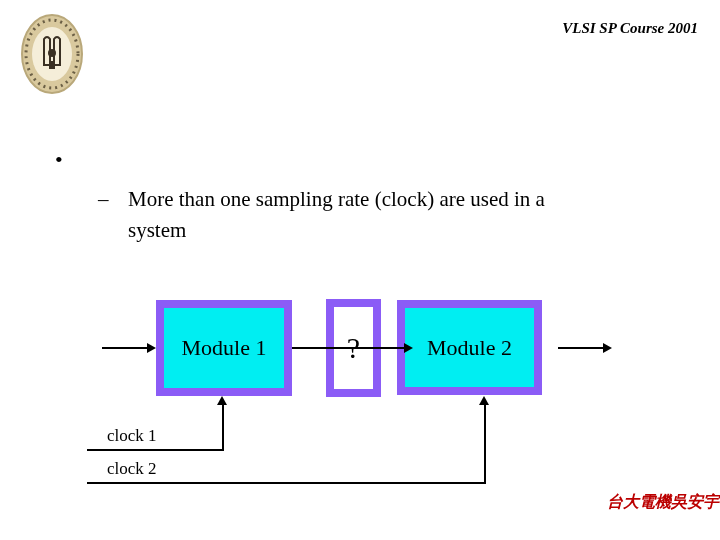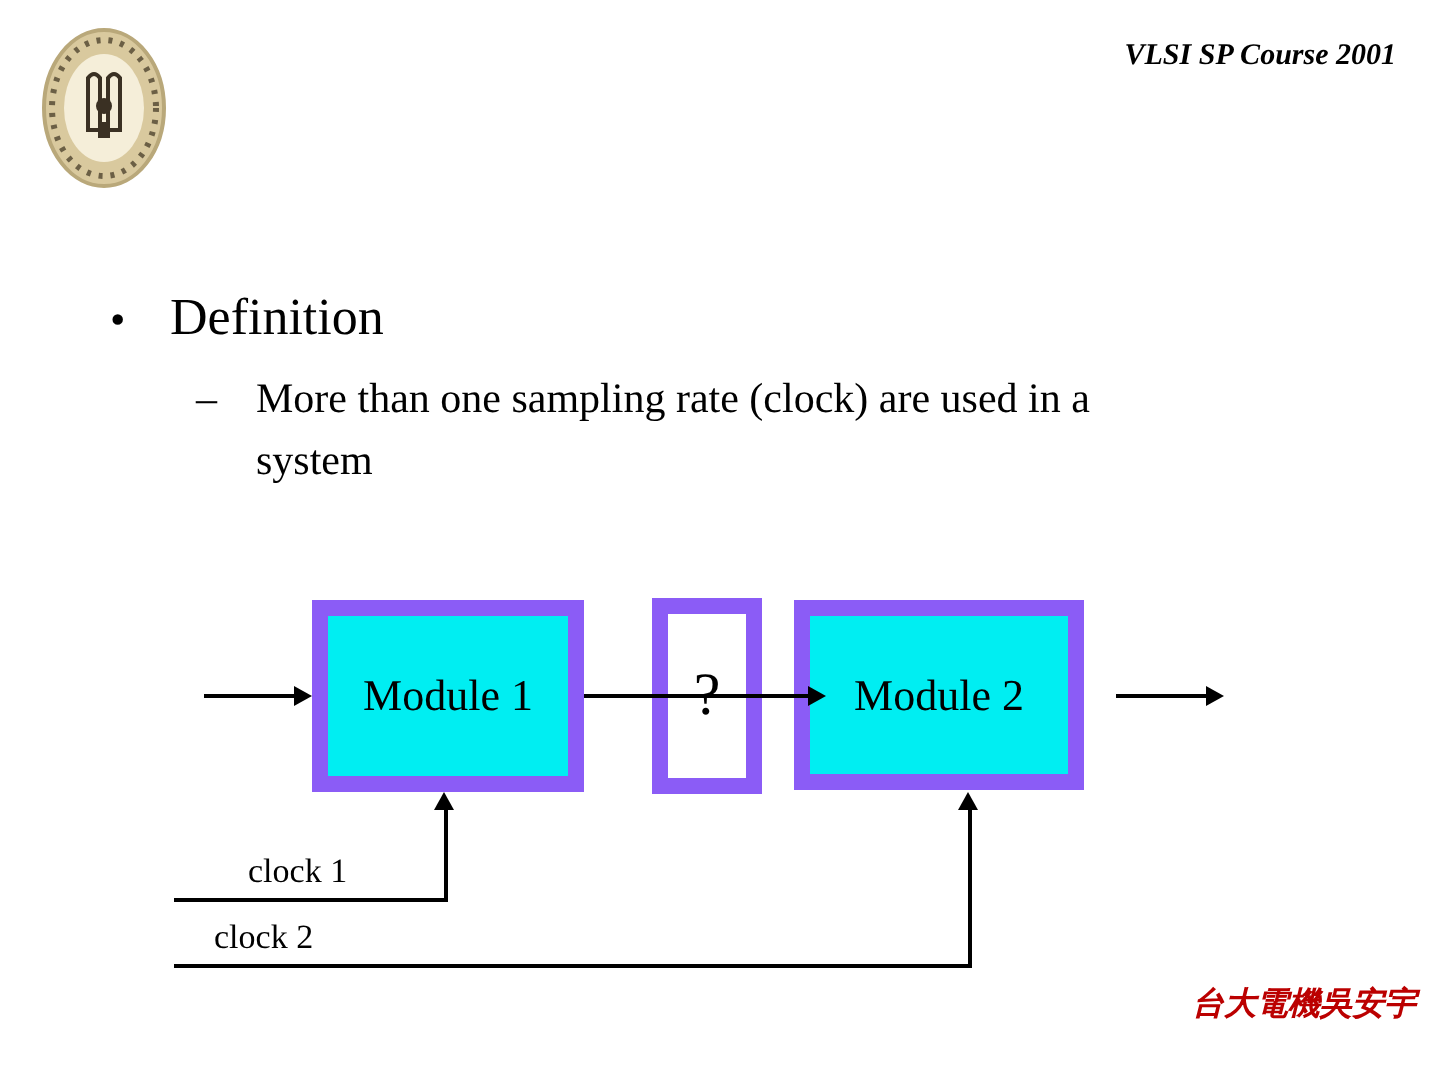--- a/index.html
+++ b/index.html
@@ -55,21 +55,21 @@
   }
   .arrow-up {
     position:absolute; width:0; height:0; z-index:2;
     border-left:5px solid transparent; border-right:5px solid transparent;
     border-bottom:9px solid #000;
   }
   .clock-label { position:absolute; font-size:17px; }
 
   
   .footer-signature {
-    position:absolute; right:12px; top:492px;
+    position:absolute; right:1px; top:492px;
     font-size:16px; font-weight:bold; font-style:italic;
     color:var(--color-footer,#bb0000);
   }
 </style>
 </head>
 <body>
 
 <div class="slide">
 
   <div class="seal">
@@ -81,21 +81,20 @@
       <path d="M33 26 q3 -4 6 0 v26 h-6 z" fill="none" stroke="#3a3023" stroke-width="2"></path>
       <circle cx="31" cy="40" r="4" fill="#3a3023"></circle>
       <rect x="28" y="48" width="6" height="8" fill="#3a3023"></rect>
     </svg>
   </div>
 
   <div class="course-label">VLSI SP Course 2001</div>
 
   <div class="bullet-1">
     <span class="marker">•</span>
-    <span>Definition</span>
   </div>
   <div class="bullet-2">
     <span class="marker">–</span>
     <span class="txt">More than one sampling rate (clock) are used in a system</span>
   </div>
 
   <div class="hline" style="left:102px; top:347px; width:45px;"></div>
   <div class="arrow-right" style="left:147px; top:343px;"></div>
 
   <div class="box module" style="left:156px; top:300px; width:136px; height:96px;">
@@ -111,21 +110,21 @@
   <div class="box module" style="left:397px; top:300px; width:145px; height:95px;text-align:center;">
     <span>Module 2</span>
   </div>
 
   <div class="hline" style="left:558px; top:347px; width:45px;"></div>
   <div class="arrow-right" style="left:603px; top:343px;"></div>
 
   <div class="hline" style="left:87px; top:449px; width:137px;"></div>
   <div class="vline" style="left:222px; top:404px; height:47px;"></div>
   <div class="arrow-up" style="left:217px; top:396px;"></div>
-  <div class="clock-label" style="left:124px; top:426px;">clock 1</div>
+  <div class="clock-label" style="left:107px; top:426px;">clock 1</div>
 
   <div class="hline" style="left:87px; top:482px; width:399px;"></div>
   <div class="vline" style="left:484px; top:404px; height:80px;"></div>
   <div class="arrow-up" style="left:479px; top:396px;"></div>
   <div class="clock-label" style="left:107px; top:459px;">clock 2</div>
 
   <div class="footer-signature">台大電機吳安宇</div>
 
 </div>
 

